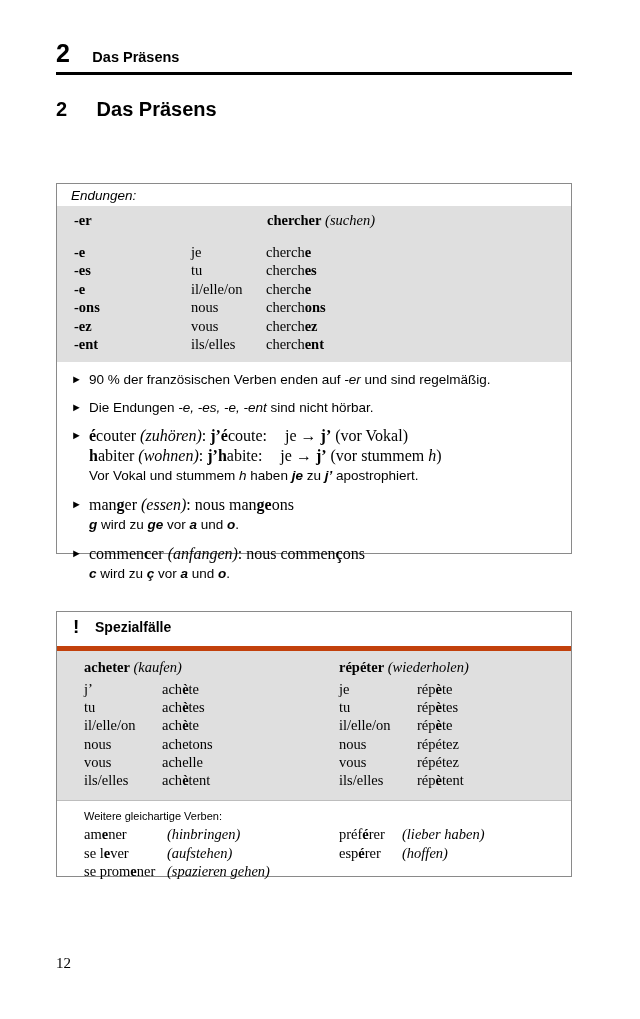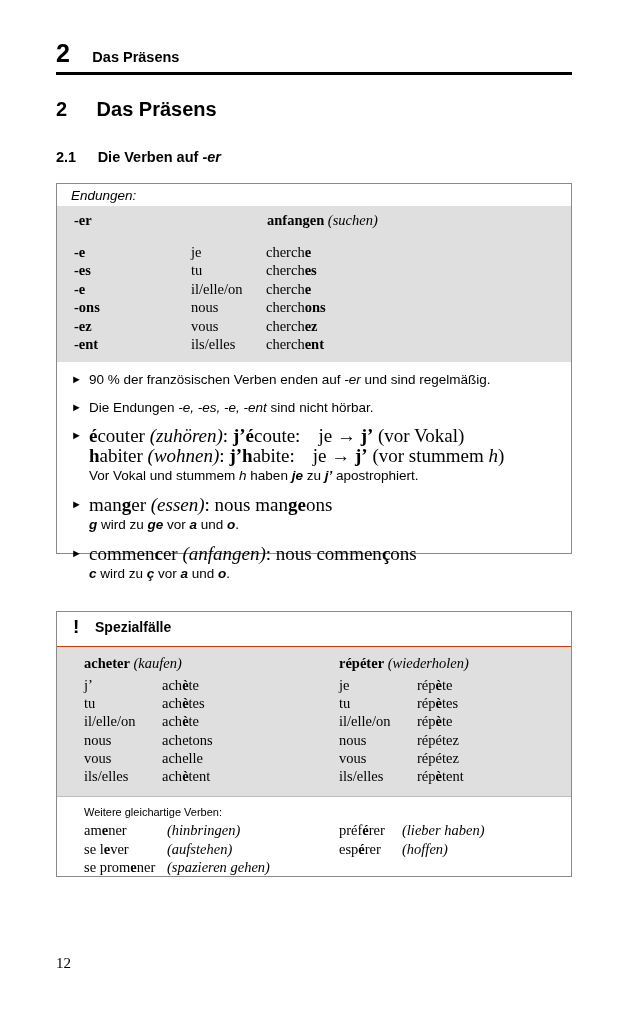--- a/index.html
+++ b/index.html
@@ -86,39 +86,39 @@
   
   .bullets { padding:8px 0 6px 0; }
   .bullet { position:relative; padding:0 10px 0 32px; margin-bottom:9px; }
   .bullet .tri {
     position:absolute; left:14px; top:0px;
     font-size:11px; line-height:19px;
   }
   .bullet .ln { line-height:19px; }
   .b-sans { font-family:"Liberation Sans", sans-serif; font-size:13.5px; }
   .b-sans i { font-style:italic; }
-  .ln-serif { line-height:20px; font-family:"Liberation Serif", serif; font-size:19px; }
+  .ln-serif { line-height:20px; font-family:"Liberation Serif", serif; font-size:16px; }
   .ln-sans  { line-height:20px; font-family:"Liberation Sans", sans-serif; font-size:13.5px; }
   .ln-sans i { font-style:italic; }
   .ln-sans .bi { font-style:italic; font-weight:bold; }
   .arrowpad { display:inline-block; width:18px; }
 
   
   .spz-head { position:relative; height:34px; }
   .spz-head .bang {
     position:absolute; left:16px; top:4px;
     font-family:"Liberation Sans", sans-serif;
     font-size:19px; font-weight:bold; line-height:22px;
   }
   .spz-head .lbl {
     position:absolute; left:38px; top:7px;
     font-family:"Liberation Sans", sans-serif;
     font-size:14px; font-weight:bold;
   }
-  .spz-shade { padding:4px 0 10px 0; border-top:1px solid #c2410c; }
+  .spz-shade { padding:4px 0 10px 0; border-top:5px solid #c2410c; }
   .spz-inf-row { position:relative; height:26px; }
   .spz-inf {
     position:absolute; top:4px;
     font-family:"Liberation Serif", serif; font-size:14.5px;
   }
   .spz-inf b { font-weight:bold; }
   .spz-inf i { font-style:italic; }
   .spz-inf.left { left:27px; }
   .spz-inf.right { left:282px; }
 
@@ -165,34 +165,30 @@
     <span class="num">2</span>
     <span class="ttl">Das Präsens</span>
   </div>
   <div class="runrule"></div>
 
   <div class="chapter">
     <span class="num">2</span>
     <span class="ttl">Das Präsens</span>
   </div>
 
-  <div class="section">
-    <span class="num">2.1</span>
-    <span class="ttl"><span>Die Verben auf </span><i>-er</i></span>
-  </div>
 
   <div class="box" id="box-endungen">
 
     <div class="endungen-label">Endungen:</div>
 
     <div class="shade conj-shade">
 
       <div class="conj-head">
         <span class="ending">-er</span>
-        <span class="inf"><b>anfangen</b> <i>(suchen)</i></span>
+        <span class="inf"><b>chercher</b> <i>(suchen)</i></span>
       </div>
 
       <div class="conj-row">
         <span class="c-end">-e</span>
         <span class="c-pro">je</span>
         <span class="c-frm"><span>cherch</span><b>e</b></span>
       </div>
       <div class="conj-row">
         <span class="c-end">-es</span>
         <span class="c-pro">tu</span>

